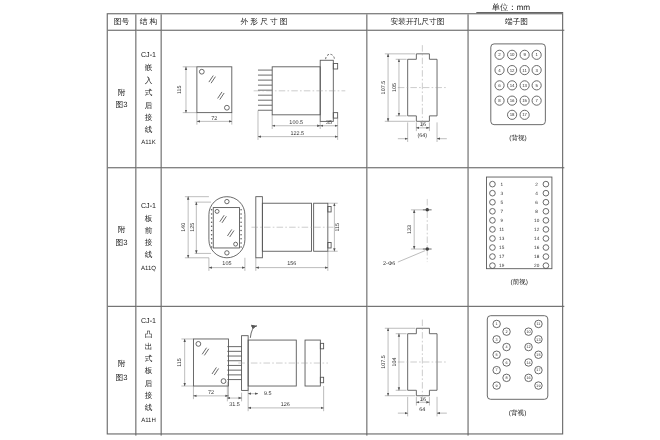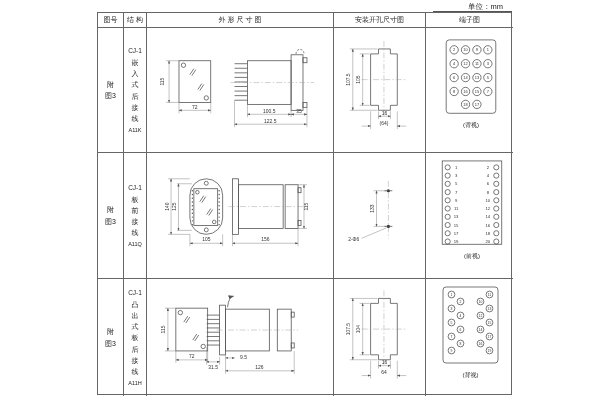--- a/index.html
+++ b/index.html
@@ -1,18 +1,18 @@
 <!DOCTYPE html>
 <html><head>
 <meta charset="utf-8">
 <style>
 *{box-sizing:border-box}
 html,body{margin:0;padding:0}
 body{width:600px;height:400px;background:#fff;font-family:"Liberation Sans",sans-serif;color:#222;position:relative;overflow:hidden}
-#unit{position:absolute;top:2px;left:468px;font-size:7.5px;color:#222}
+#unit{position:absolute;top:2px;left:447px;font-size:7.5px;color:#222}
 #unitline{position:absolute;top:11px;left:433px;width:79px;height:1px;background:#555}
 #tbl{position:absolute;left:97px;top:12px;width:415px;height:383px;border:1px solid #666;display:grid;grid-template-columns:26px 23px 187px 92px 87px;grid-template-rows:15px 125px 126px 117px}
 #tbl>div{border-right:1px solid #666;border-bottom:1px solid #666;display:flex;align-items:center;justify-content:center;overflow:hidden}
 #tbl>div:nth-child(5n){border-right:none}
 #tbl>div:nth-child(n+16){border-bottom:none}
 .hc{font-size:7px;white-space:pre}
 .vs{width:11px;word-break:break-all;text-align:center;line-height:1.6;font-size:7px;margin:0}
 .sc{flex-direction:column;gap:3px;font-size:6.5px}
 .code{font-size:5.5px}
 #tbl svg{width:100%;height:100%;display:block}

